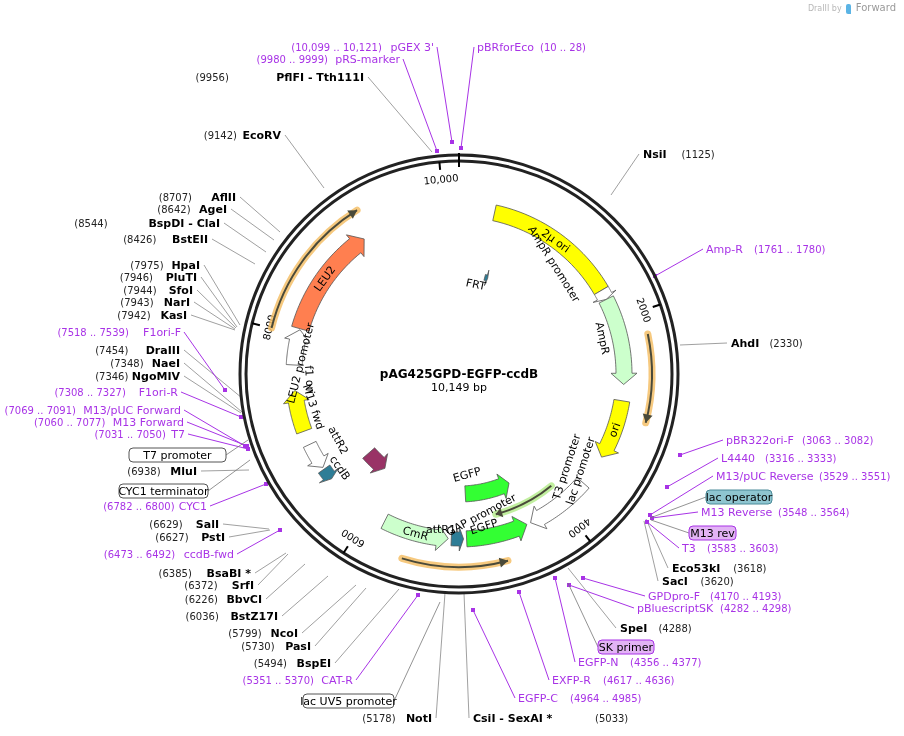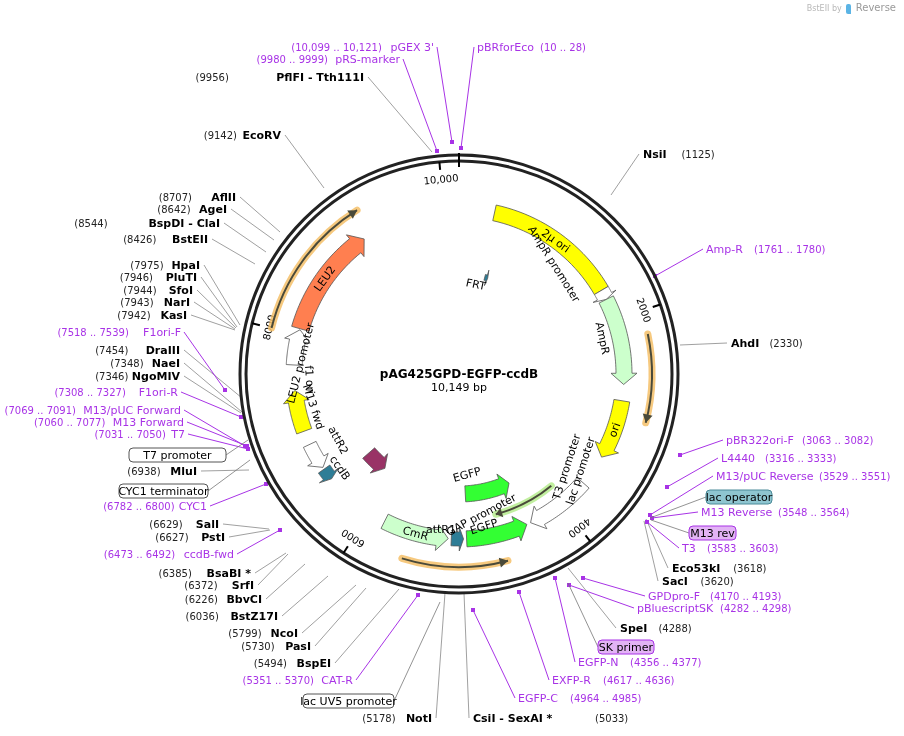--- a/index.html
+++ b/index.html
@@ -15,23 +15,23 @@
   .primer-pos { font-size:10px; fill:#a833e6; }
   .feat-label { font-size:11px; fill:#000; }
   .title { font-weight:bold; font-size:12px; fill:#000; }
   .subtitle { font-size:11px; fill:#000; }
   .tick { font-size:10px; fill:#000; }
 </style>
 </head>
 <body>
 
 <div class="watermark">
-  <span>BstEII by</span>
+  <span>DraIII by</span>
   <span class="logo"></span>
-  <span class="brand">Reverse</span>
+  <span class="brand">Forward</span>
 </div>
 
 <svg id="map" xmlns="http://www.w3.org/2000/svg" width="904" height="736" viewBox="0 0 904 736">
   <g id="leader-layer">
       <line x1="639" y1="154" x2="611" y2="195" stroke="#888" stroke-width="0.8"></line>
       <line x1="727" y1="343" x2="680" y2="345" stroke="#888" stroke-width="0.8"></line>
       <line x1="668" y1="568" x2="646" y2="519" stroke="#888" stroke-width="0.8"></line>
       <line x1="658" y1="581" x2="644" y2="521" stroke="#888" stroke-width="0.8"></line>
       <line x1="616" y1="628" x2="568" y2="568" stroke="#888" stroke-width="0.8"></line>
       <line x1="469" y1="718" x2="464" y2="593" stroke="#888" stroke-width="0.8"></line>

